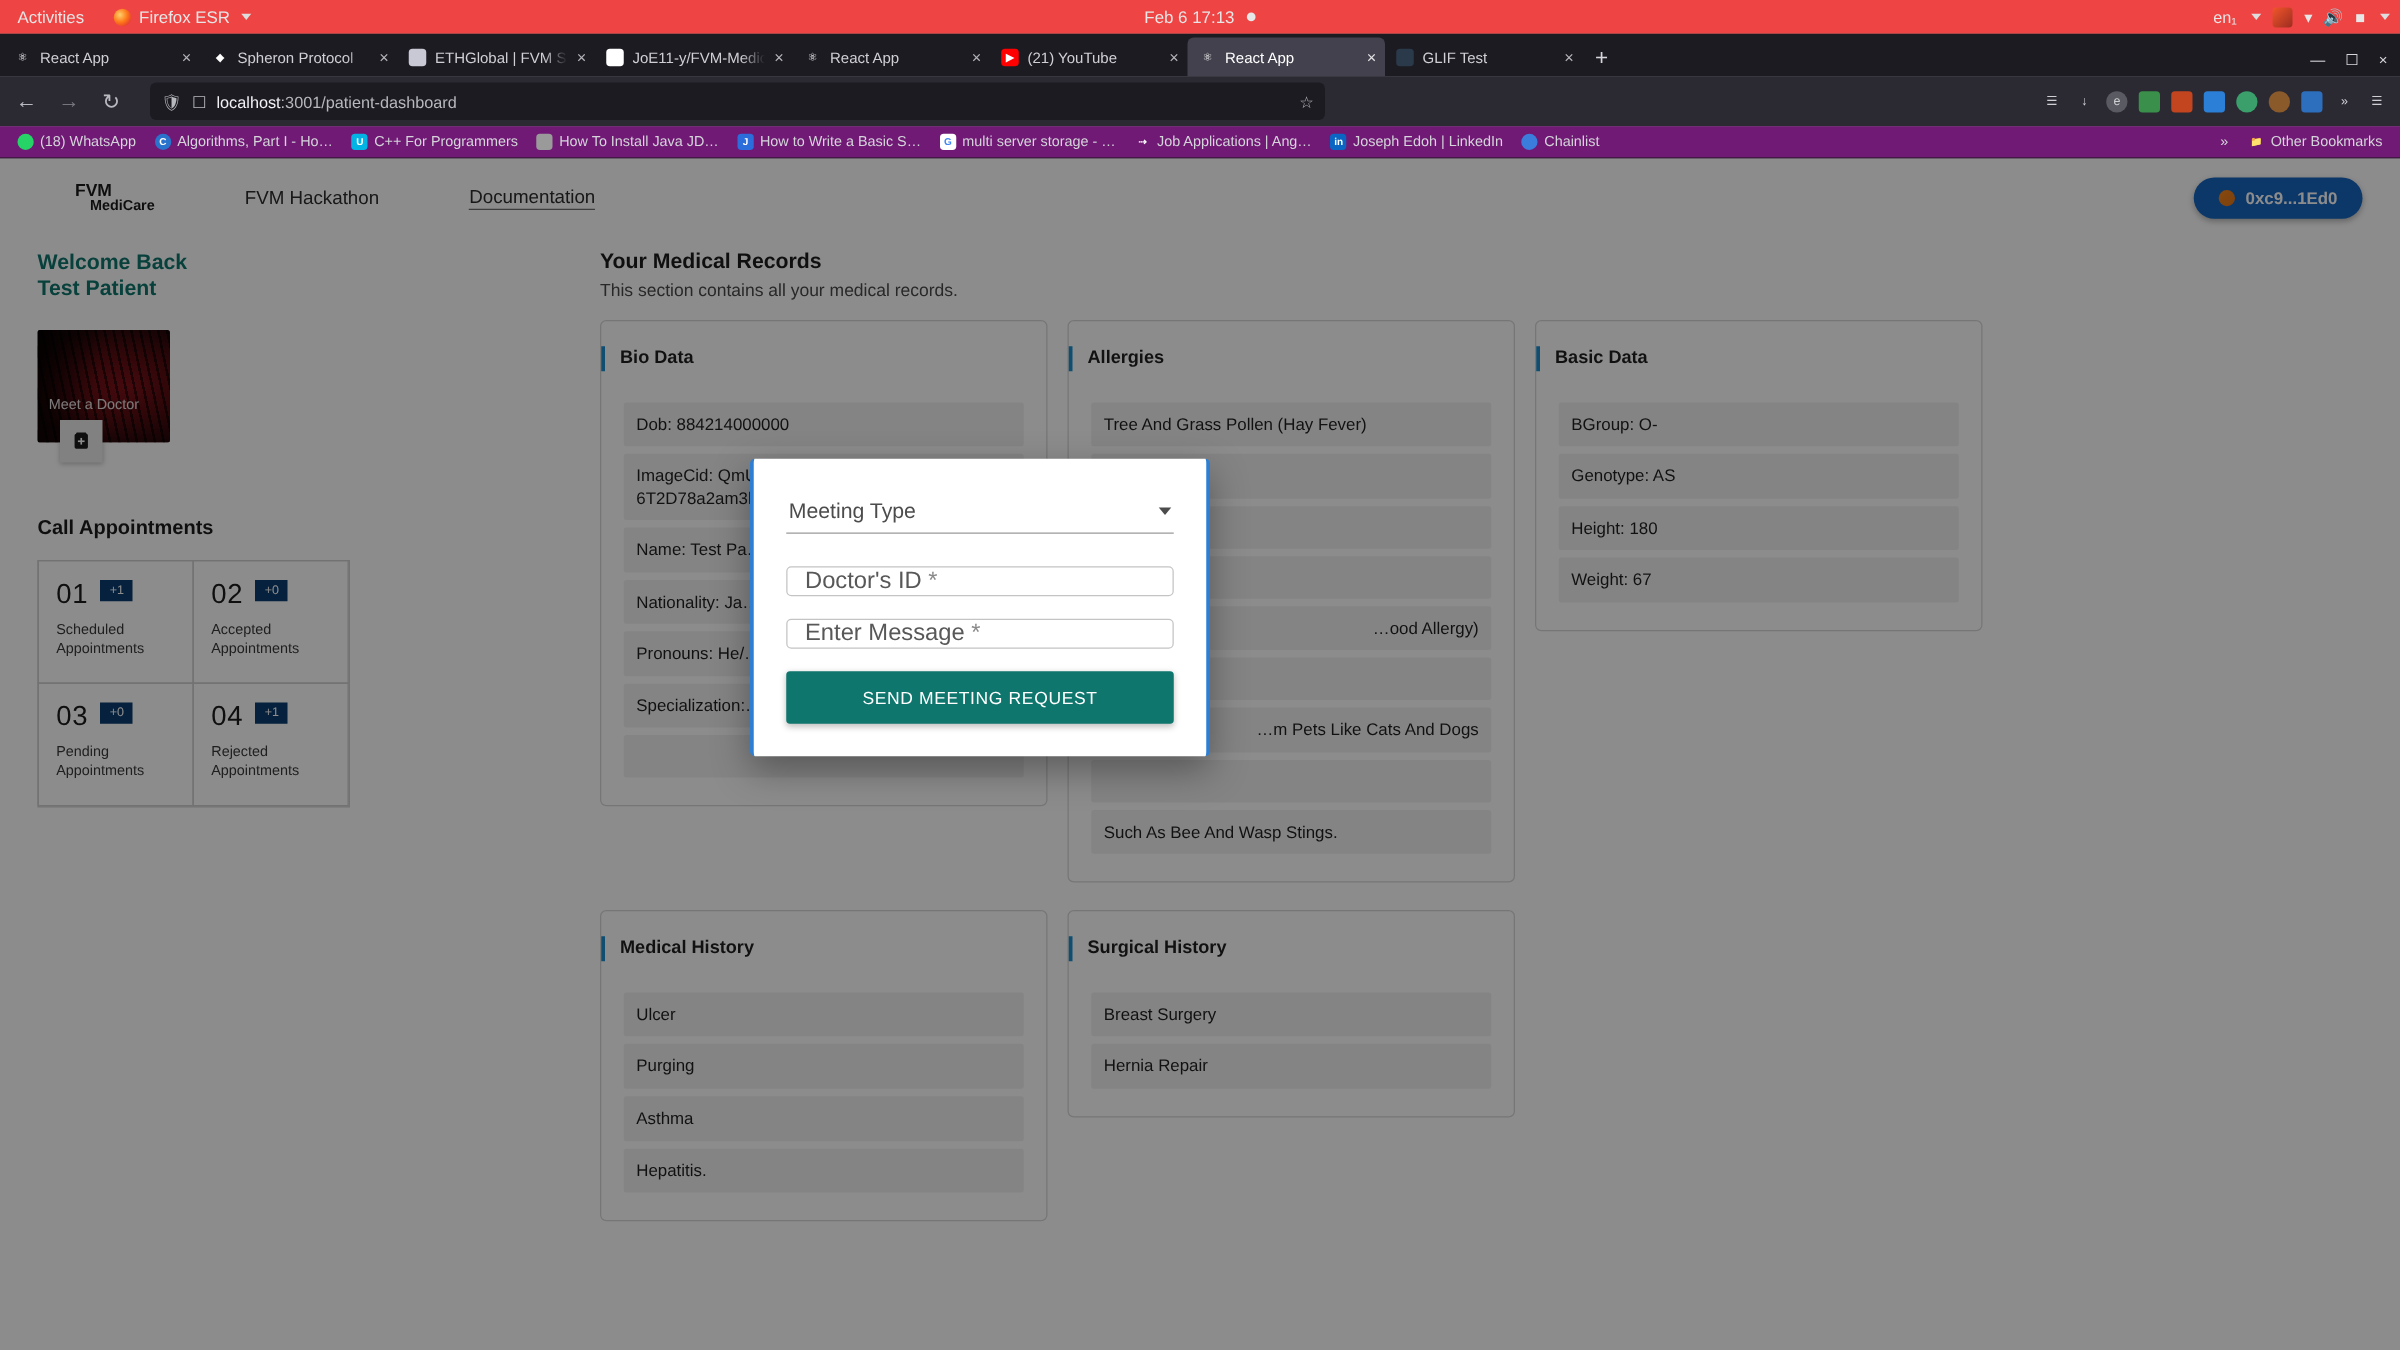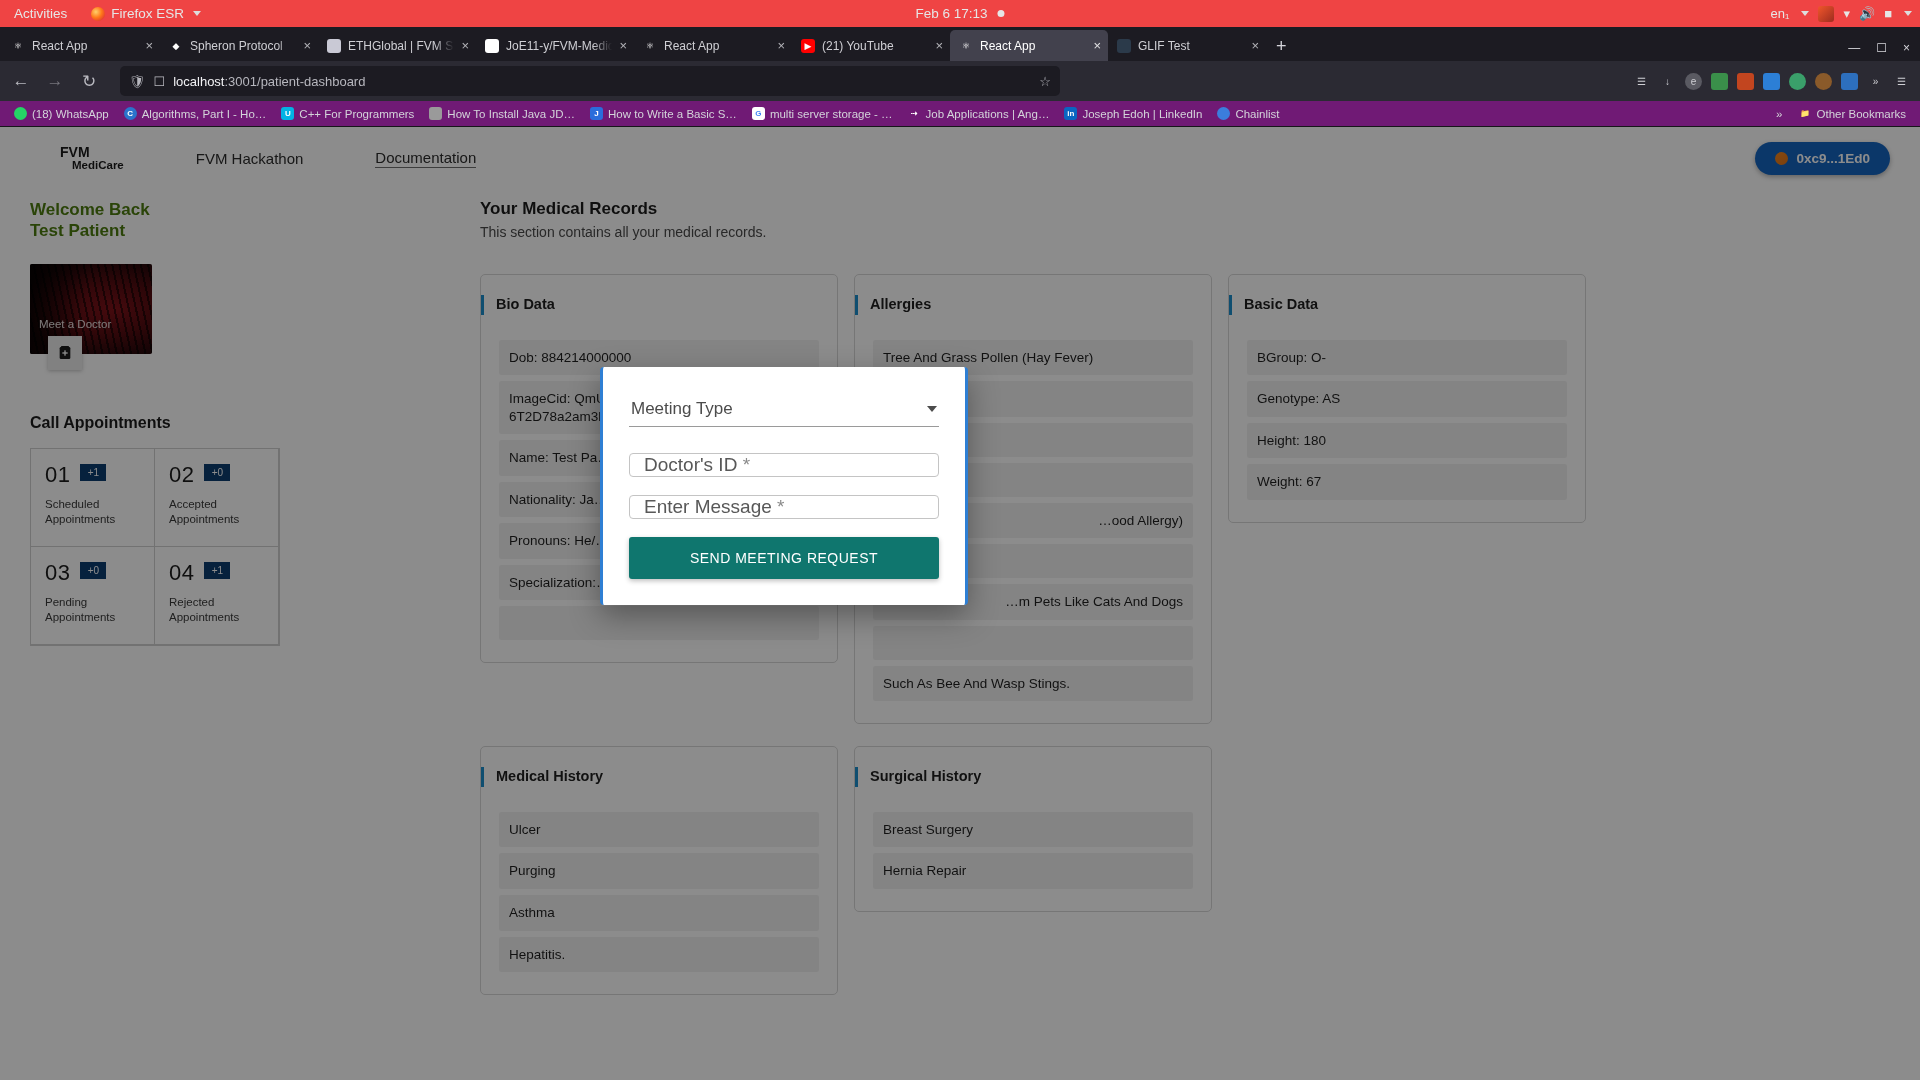--- a/index.html
+++ b/index.html
@@ -138,24 +138,24 @@
   }
   .wallet-dot {
     width: 13px; height: 13px; border-radius: 50%;
     background: linear-gradient(135deg,#f6851b,#e2761b);
   }
 
   .body-wrap { display: flex; padding: 0 30px; gap: 0; }
   .left-col { width: 450px; flex: none; padding-left: 0; }
   .right-col { flex: 1; }
 
-  .welcome { font-size: 17px; font-weight: 700; color: #4d7c0f; line-height: 1.24; margin-top: 10px; }
+  .welcome { font-size: 17px; font-weight: 700; color: #0f766e; line-height: 1.24; margin-top: 10px; }
 
   .doctor-card {
-    width: 122px; height: 90px; margin-top: 23px; border-radius: 2px;
+    width: 106px; height: 90px; margin-top: 23px; border-radius: 2px;
     position: relative; overflow: hidden;
     background:
       radial-gradient(ellipse at 70% 50%, #a01820 0%, #6d1016 40%, #2a0a0c 80%),
       #3a0d10;
   }
   .doctor-card::after {
     content:""; position:absolute; inset:0;
     background:
       repeating-linear-gradient(78deg, rgba(0,0,0,.55) 0 2px, rgba(0,0,0,0) 2px 7px),
       linear-gradient(100deg, rgba(0,0,0,.85) 0%, rgba(0,0,0,.15) 45%, rgba(0,0,0,.3) 100%);
@@ -186,21 +186,21 @@
   .appt-badge {
     background: #0b3d70; color: #fff; font-size: 10px; padding: 3px 6px;
     min-width: 26px; text-align: center; margin-top: 2px;
   }
   .appt-label { font-size: 11.5px; color: #3a3a3a; margin-top: 9px; line-height: 1.25; }
 
   .records-title { font-size: 17px; font-weight: 700; color: #1d1d1d; margin-top: 10px; }
   .records-sub { font-size: 14px; color: #4a4a4a; margin-top: 5px; }
 
   .cards-grid {
-    margin-top: 34px; display: grid; grid-template-columns: repeat(3, 358px);
+    margin-top: 16px; display: grid; grid-template-columns: repeat(3, 358px);
     gap: 0 16px;
   }
   .rcard {
     border: 1px solid #d8d8d8; border-radius: 5px; padding: 20px 18px 22px;
     margin-bottom: 22px; background: rgba(255,255,255,.25);
     align-self: start;
   }
   .rcard-title {
     font-size: 14.5px; font-weight: 600; color: #1f1f1f;
     border-left: 3px solid #1d8ecd; padding-left: 12px; margin-left: -18px;

